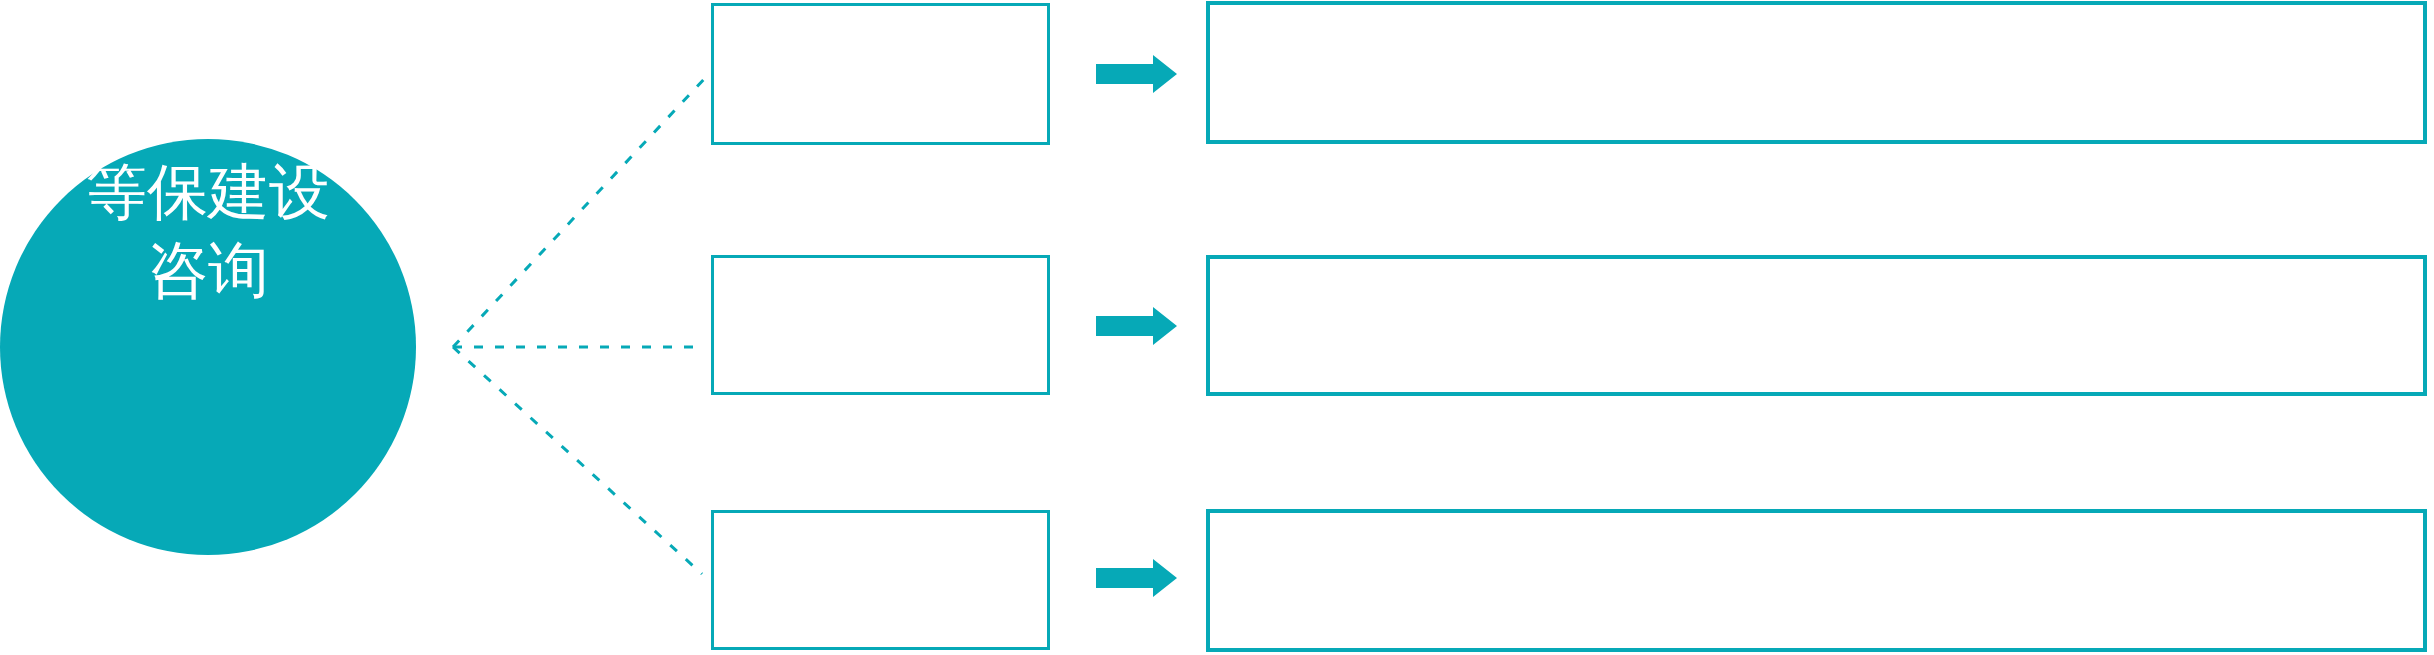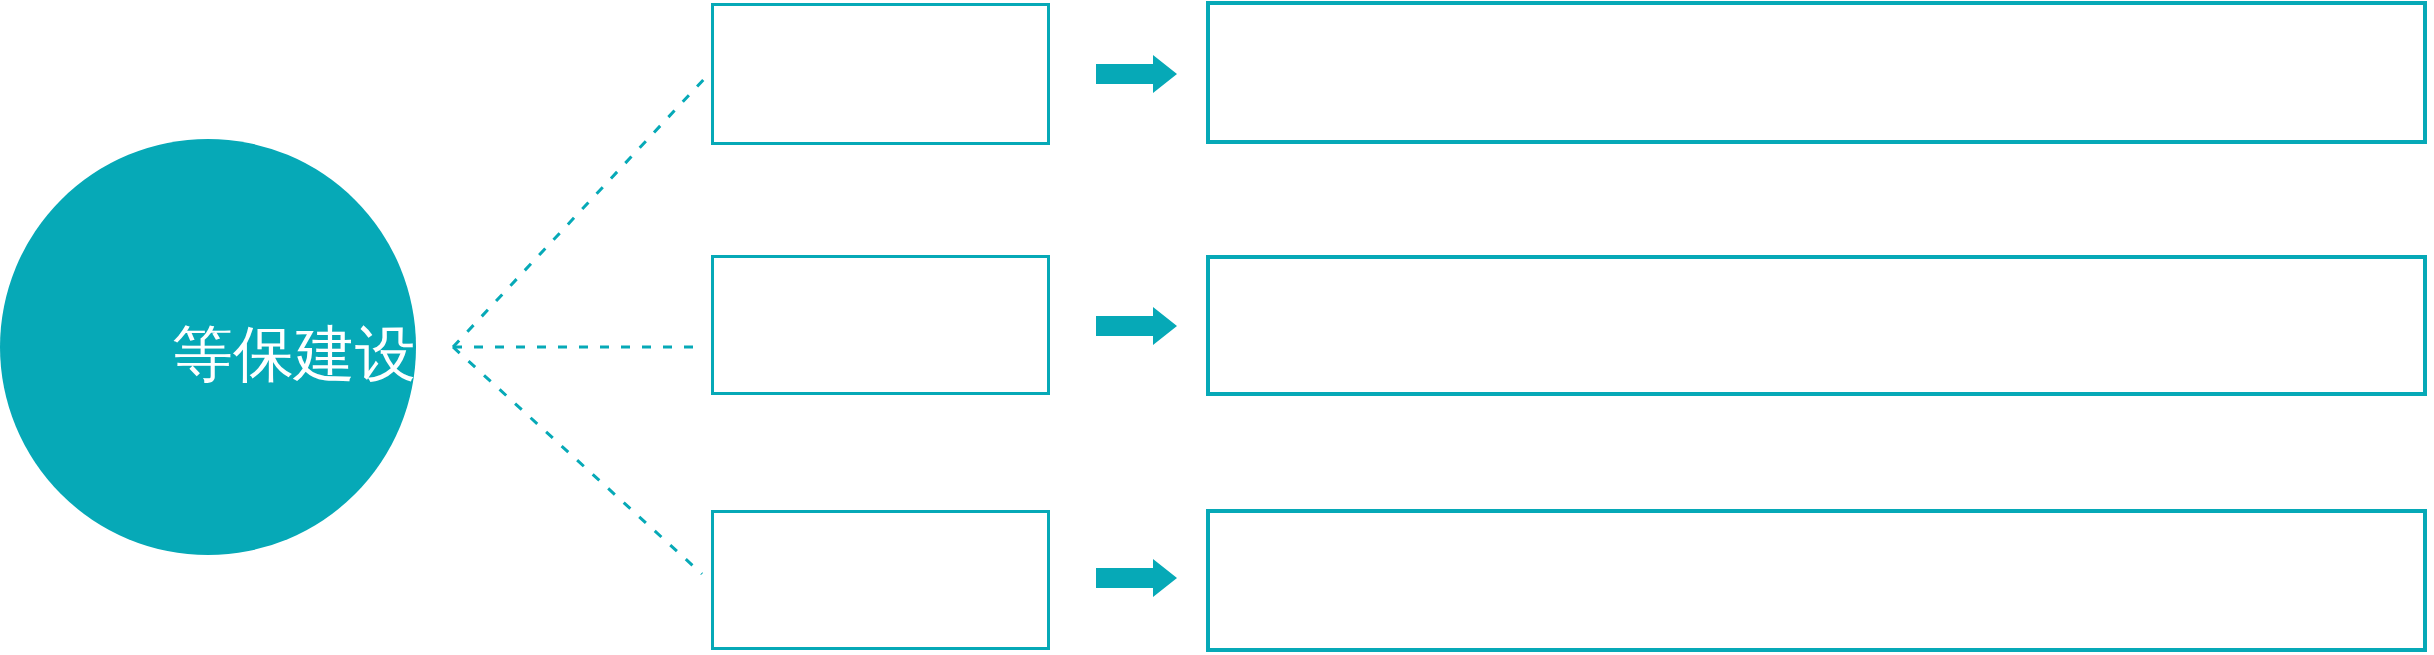--- a/index.html
+++ b/index.html
@@ -18,23 +18,23 @@
   
   .topic-circle {
     position: absolute;
     left: 0px;
     top: 139px;
     width: 416px;
     height: 416px;
     border-radius: 50%;
     background: #06a9b7;
     display: flex;
-    flex-direction: row;
+    flex-direction: column;
     align-items: center;
-    justify-content: flex-end;
+    justify-content: flex-start;
     padding-top: 14px;
     box-sizing: border-box;
   }
   .topic-circle .line {
     color: #ffffff;
     font-size: 61px;
     line-height: 78px;
     font-weight: 300;
     white-space: nowrap;
     text-align: center;
@@ -92,20 +92,21 @@
     <line x1="453" y1="347" x2="704" y2="347" stroke="#06a9b7" stroke-width="3" stroke-dasharray="9 12"></line>
     <line x1="453" y1="347" x2="702" y2="574" stroke="#06a9b7" stroke-width="3" stroke-dasharray="9 12"></line>
 
     <polygon points="1096,64 1153,64 1153,55 1177,74 1153,93 1153,84 1096,84" fill="#06a9b7"></polygon>
     <polygon points="1096,316 1153,316 1153,307 1177,326 1153,345 1153,336 1096,336" fill="#06a9b7"></polygon>
     <polygon points="1096,568 1153,568 1153,559 1177,578 1153,597 1153,588 1096,588" fill="#06a9b7"></polygon>
   </svg>
 
   <div class="topic-circle">
     <span class="line">等保建设</span>
+    <span class="line">咨询</span>
   </div>
 
   <div class="category-box row-0"></div>
   <div class="detail-box row-0"></div>
 
   <div class="category-box row-1"></div>
   <div class="detail-box row-1"></div>
 
   <div class="category-box row-2"></div>
   <div class="detail-box row-2"></div>

